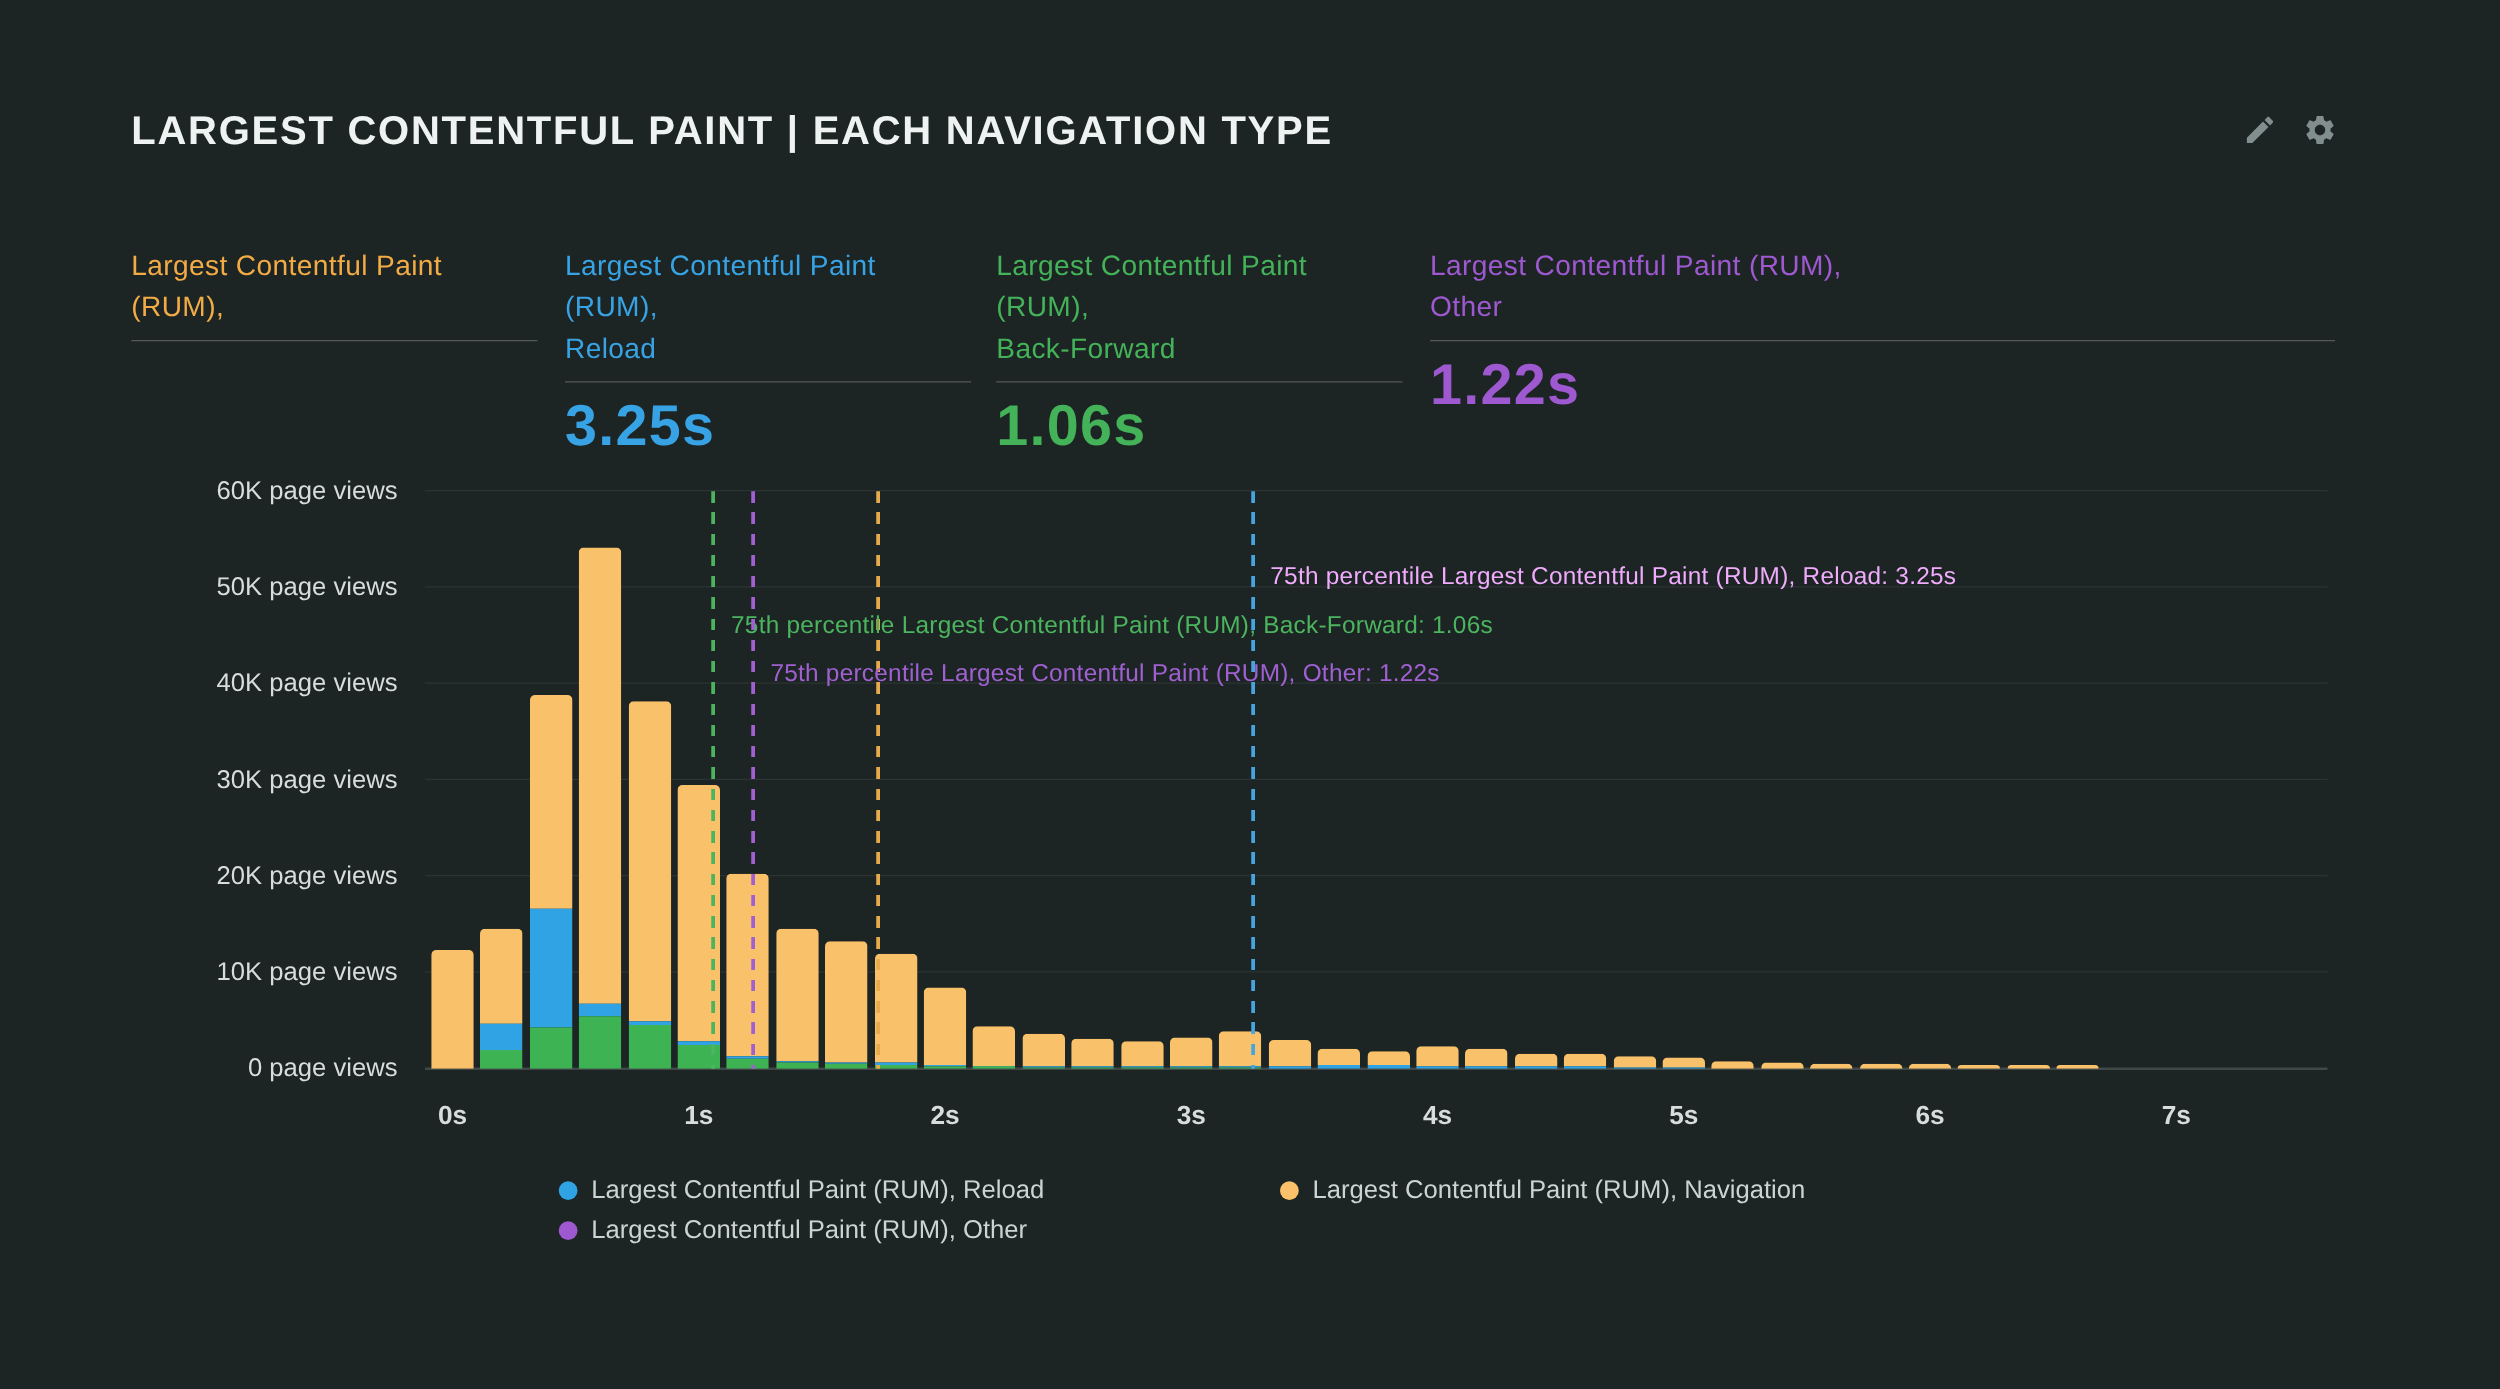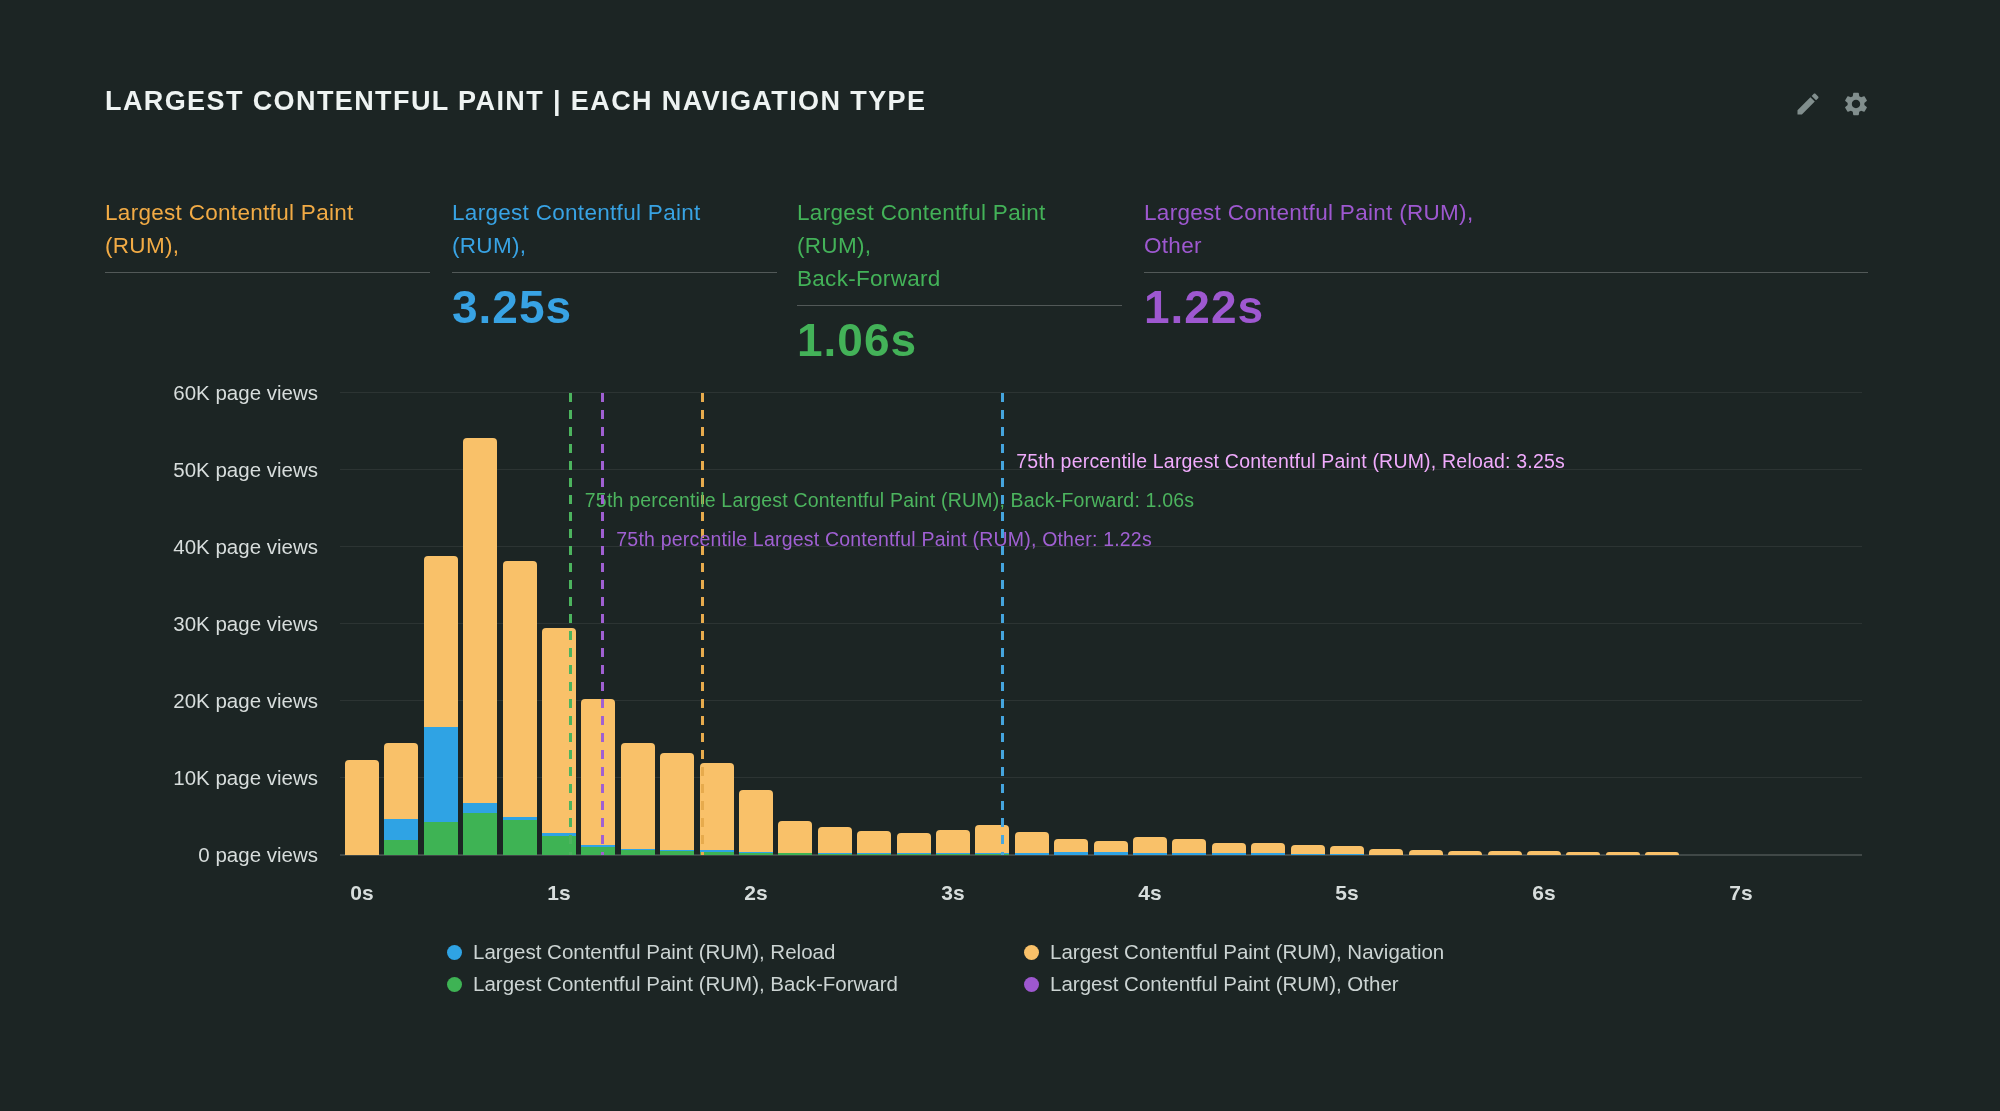--- a/index.html
+++ b/index.html
@@ -7,21 +7,21 @@
     width:2000px;height:1111px;overflow:hidden;position:relative;
     background:#1c2524;
     font-family:"Liberation Sans", sans-serif;
     -webkit-font-smoothing:antialiased;
   }
   .abs{position:absolute;}
 
   
   .widget-title{
     left:105px;top:86px;
-    font-size:27px;font-weight:bold;letter-spacing:1.4px;
+    font-size:32px;font-weight:bold;letter-spacing:1.4px;
     color:#eef3f2;white-space:nowrap;
   }
   .header-icons{right:130px;top:90px;display:flex;gap:20px;align-items:center;}
   .hicon{width:28px;height:28px;cursor:pointer;opacity:.85;}
   .hicon svg{width:100%;height:100%;fill:#93a1a0;}
 
   
   .billboard{top:196px;}
   .bb-label{font-size:22.5px;line-height:33px;letter-spacing:.3px;font-weight:500;}
   .bb-divider{height:0;border-top:1px solid rgba(255,255,255,.24);margin:10px 0 9px 0;}
@@ -61,20 +61,21 @@
   </span>
 </div>
 
 <div id="billboards">
     <div class="abs billboard" style="left: 105px; width: 325px; color: rgb(242, 171, 69);">
       <div class="bb-label">Largest Contentful Paint (RUM),</div>
       <div class="bb-divider"></div>
     </div>
     <div class="abs billboard" style="left: 452px; width: 325px; color: rgb(56, 163, 228);">
       <div class="bb-label">Largest Contentful Paint (RUM),</div>
+      <div class="bb-label">Reload</div>
       <div class="bb-divider"></div>
       <div class="bb-value">3.25s</div>
     </div>
     <div class="abs billboard" style="left: 797px; width: 325px; color: rgb(67, 178, 88);">
       <div class="bb-label">Largest Contentful Paint (RUM),</div>
       <div class="bb-label">Back-Forward</div>
       <div class="bb-divider"></div>
       <div class="bb-value">1.06s</div>
     </div>
     <div class="abs billboard" style="left: 1144px; width: 724px; color: rgb(158, 88, 208);">
@@ -270,20 +271,16 @@
 <div class="abs legend" id="legend">
     <div class="legend-item">
       <div class="legend-dot" style="background: rgb(47, 163, 228);"></div>
       <div class="legend-text">Largest Contentful Paint (RUM), Reload</div>
     </div>
     <div class="legend-item">
       <div class="legend-dot" style="background: rgb(249, 193, 105);"></div>
       <div class="legend-text">Largest Contentful Paint (RUM), Navigation</div>
     </div>
     <div class="legend-item">
-      <div class="legend-dot" style="background: rgb(62, 179, 84);"></div>
-      <div class="legend-text">Largest Contentful Paint (RUM), Back-Forward</div>
-    </div>
-    <div class="legend-item">
       <div class="legend-dot" style="background: rgb(158, 88, 208);"></div>
       <div class="legend-text">Largest Contentful Paint (RUM), Other</div>
     </div>
   </div>
 
 </body></html>

